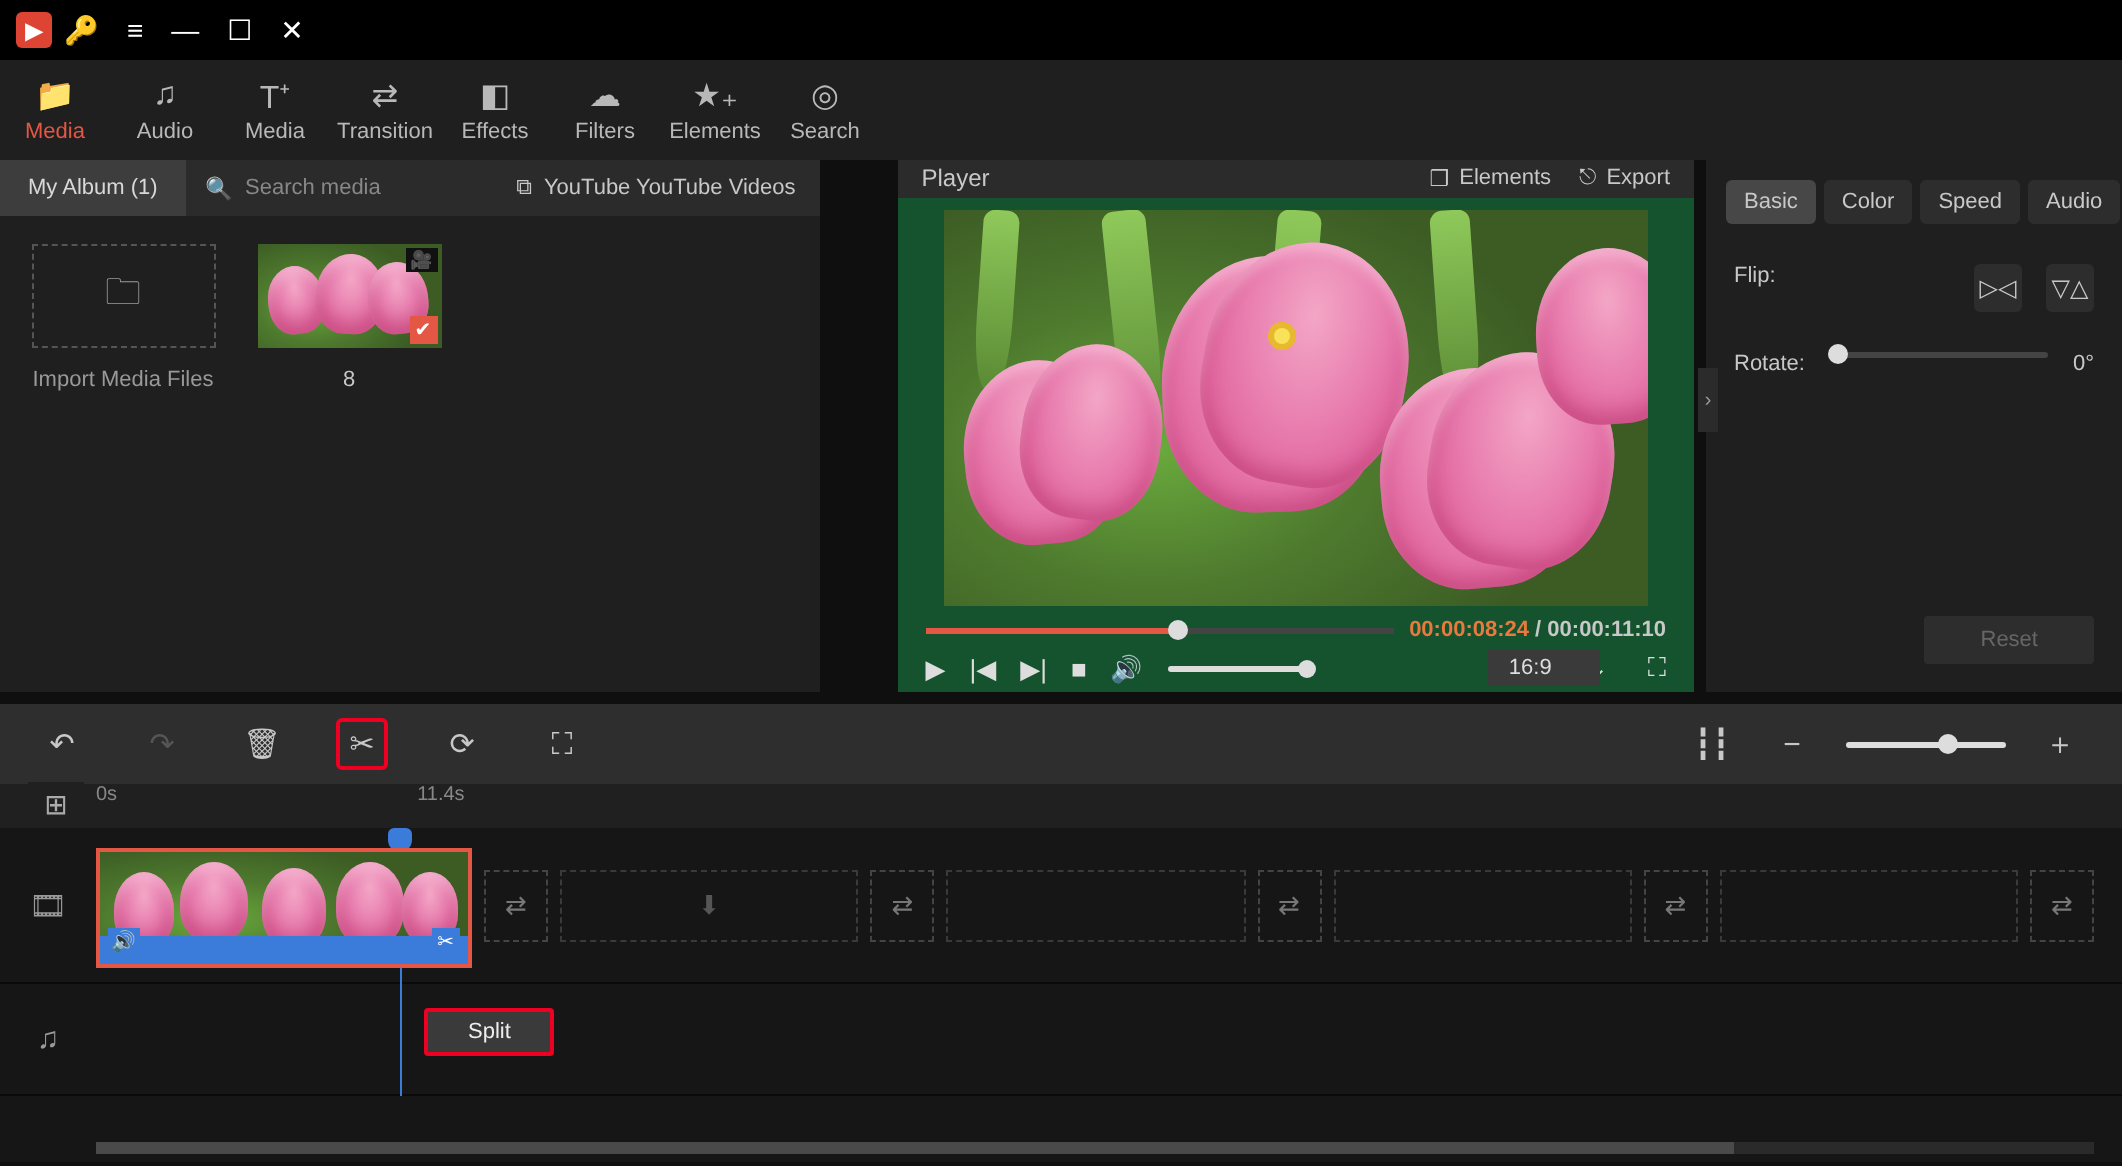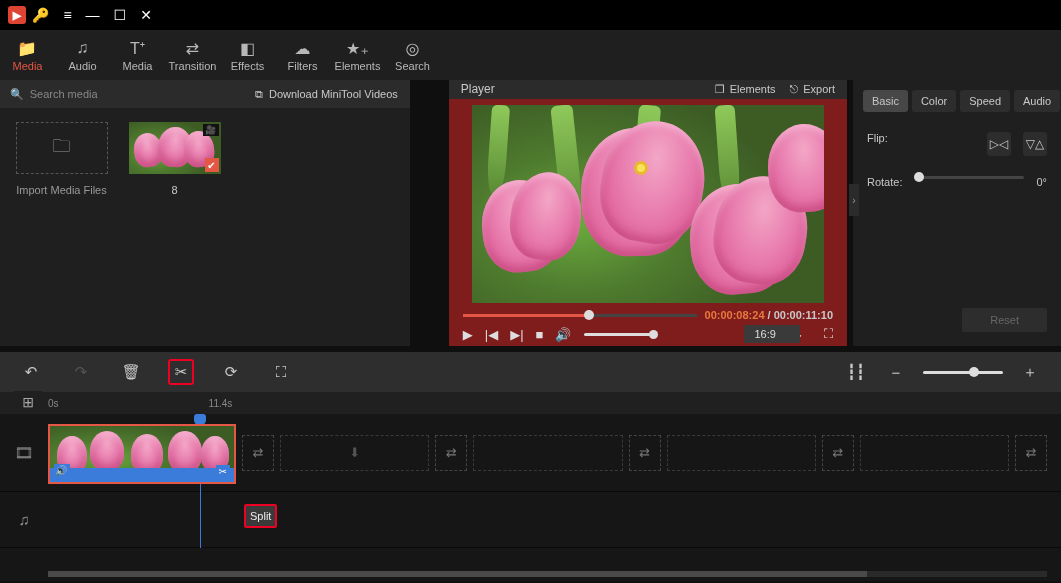--- a/index.html
+++ b/index.html
@@ -32,21 +32,21 @@
 .album-side { width: 110px; padding: 10px 12px; display: flex; flex-direction: column; gap: 14px; font-size: 11px; color: #b8b8b8; }
 .album-grid { flex: 1; display: flex; gap: 18px; padding: 14px; align-items: flex-start; }
 .import-tile { width: 95px; display: flex; flex-direction: column; align-items: center; gap: 10px; color: #999; font-size: 11px; }
 .import-box { width: 92px; height: 52px; border: 1px dashed #555; display: flex; align-items: center; justify-content: center; font-size: 18px; }
 .media-tile { width: 95px; display: flex; flex-direction: column; align-items: center; gap: 10px; font-size: 11px; position: relative; }
 .media-thumb { width: 92px; height: 52px; position: relative; overflow: hidden; }
 .media-thumb .cam { position: absolute; top: 2px; right: 2px; background: #111; color: #fff; font-size: 9px; padding: 1px 2px; }
 .media-thumb .chk { position: absolute; bottom: 2px; right: 2px; width: 14px; height: 14px; background: #e45744; color: #fff; font-size: 10px; display: flex; align-items: center; justify-content: center; }
 
 
-.player-panel { width: 414px; background: #7f1d1d; display: flex; flex-direction: column; margin-left: 33px; }
+.player-panel { width: 414px; background: #14532d; display: flex; flex-direction: column; margin-left: 33px; }
 .panel-head { height: 28px; background: #2b2b2b; display: flex; align-items: center; padding: 0 12px; font-size: 12px; color: #c8c8c8; }
 .panel-head .spacer { flex: 1; }
 .panel-head .hbtn { display: flex; align-items: center; gap: 5px; margin-left: 14px; cursor: pointer; font-size: 11px; }
 .preview-wrap { flex: 1; display: flex; align-items: center; justify-content: center; padding: 6px; }
 .preview { width: 352px; height: 198px; position: relative; }
 .scrub-row { padding: 0 14px; display: flex; align-items: center; gap: 8px; height: 20px; }
 .scrub-track { flex: 1; height: 3px; background: #444; position: relative; }
 .scrub-fill { position: absolute; left: 0; top: 0; height: 100%; background: #e45744; }
 .scrub-thumb { position: absolute; top: -4px; width: 10px; height: 10px; border-radius: 50%; background: #ddd; transform: translateX(-50%); }
 .timecode { font-size: 11px; font-weight: bold; }
@@ -73,37 +73,37 @@
 
 .tl-toolbar { height: 40px; background: #2e2e2e; display: flex; align-items: center; padding: 0 18px; gap: 24px; margin-top: 6px; }
 .tl-toolbar .tbtn { color: #c8c8c8; font-size: 15px; cursor: pointer; display:flex; align-items:center; justify-content:center; height:26px; width:26px;}
 .tl-toolbar .tbtn.hl { border: 2px solid #e02; border-radius: 3px; padding: 2px; }
 .tl-toolbar .right { margin-left: auto; display: flex; align-items: center; gap: 14px; }
 .zoom-track { width: 80px; height: 3px; background: #ddd; border-radius:2px; position:relative;}
 .zoom-track .zt{position:absolute; left:58%; top:-4px; width:10px;height:10px;border-radius:50%;background:#ddd;}
 
 
 .timeline { background: #161616; position: relative; height: 189px; }
-.ruler { height: 22px; display: flex; align-items: center; padding-left: 48px; gap: 150px; font-size: 10px; color: #888; background: #202020; }
+.ruler { height: 22px; display: flex; align-items: flex-start; padding-left: 48px; gap: 150px; font-size: 10px; color: #888; background: #202020; }
 .tl-lanes { position: relative; }
 .lane { height: 70px; display: flex; align-items: center; border-bottom: 1px solid #0a0a0a; }
 .lane-ico { width: 48px; display: flex; align-items: center; justify-content: center; color: #999; font-size: 15px; }
 .lane-body { flex: 1; position: relative; height: 100%; display: flex; align-items: center; gap: 6px; padding-right:14px;}
 
 .clip { position: relative; height: 60px; border: 2px solid #e45744; background: linear-gradient(#5c7f3f,#4e6e36); overflow:hidden; margin-top:2px;}
 .clip .spk { position: absolute; bottom: 4px; left: 4px; color: #fff; background: #3b7bd9; width:16px; height:14px; font-size: 10px; display:flex;align-items:center;justify-content:center;}
 .clip .sci { position: absolute; bottom: 4px; right: 4px; color: #fff; background: #3b7bd9; padding: 1px 3px; font-size: 10px; }
 .clip .cap { position:absolute; bottom:0; left:0; right:0; height:14px; background:#3b7bd9;}
 .trans-slot { height: 36px; flex:0 0 32px; border: 1px dashed #444; display: flex; align-items: center; justify-content: center; color: #777; font-size: 13px; }
 .empty-slot { height: 36px; flex:1; border: 1px dashed #3a3a3a; display:flex; align-items:center; justify-content:center; color:#555; font-size:13px;}
 
 .playhead { position: absolute; top: 0; bottom: 0; width: 1px; background: #3b7bd9; left: 200px; }
 .playhead .hd { position: absolute; top: 0; left: -6px; width: 12px; height: 12px; background: #3b7bd9; border-radius: 4px 4px 8px 8px; }
 
-.tooltip { position: absolute; left: 212px; top: 90px; background: #3a3a3a; border: 2px solid #e02; color: #eee; font-size: 11px; padding: 4px 4px; border-radius: 2px; margin-left: 32px; }
+.tooltip { position: absolute; left: 212px; top: 90px; background: #3a3a3a; border: 2px solid #e02; color: #eee; font-size: 11px; padding: 4px 20px; border-radius: 2px; }
 
 .tl-add { position:absolute; left:14px; top:-1px; color:#aaa; font-size:14px; background:#202020; width:28px; height:22px; display:flex; align-items:center; justify-content:center;}
 
 
 .hscroll { position:absolute; bottom:4px; left:48px; right:14px; height:6px; background:#2a2a2a; }
 .hscroll .th { position:absolute; left:0; width:82%; height:100%; background:#4a4a4a; }
 
 
 .flowers { width:100%; height:100%; position:relative; background: radial-gradient(ellipse 60% 70% at 30% 60%, #6aaa3d 0%, #4e7a2e 50%, #3c5c24 100%); overflow:hidden;}
 .flowers::before, .flowers::after { content:""; position:absolute; border-radius:50%; }
@@ -157,27 +157,28 @@
   <div class="tb-item">
       <div class="tb-ico">◎</div>
       <span>Search</span>
     </div>
 </div>
 
 <div class="mainrow">
 
   <div class="album-panel">
     <div class="album-head">
+      <div class="tab">My Album (1)</div>
       <div class="search">
           <span>🔍</span>
           <span>Search media</span>
         </div>
       <div class="dl">
           <span>⧉</span>
-          <span>Download MiniTool Videos</span>
+          <span>YouTube YouTube Videos</span>
         </div>
     </div>
     <div class="album-body">
       <div class="album-grid">
         <div class="import-tile">
           <div class="import-box">
               <span>🗀</span>
             </div>
           <span>Import Media Files</span>
         </div>

